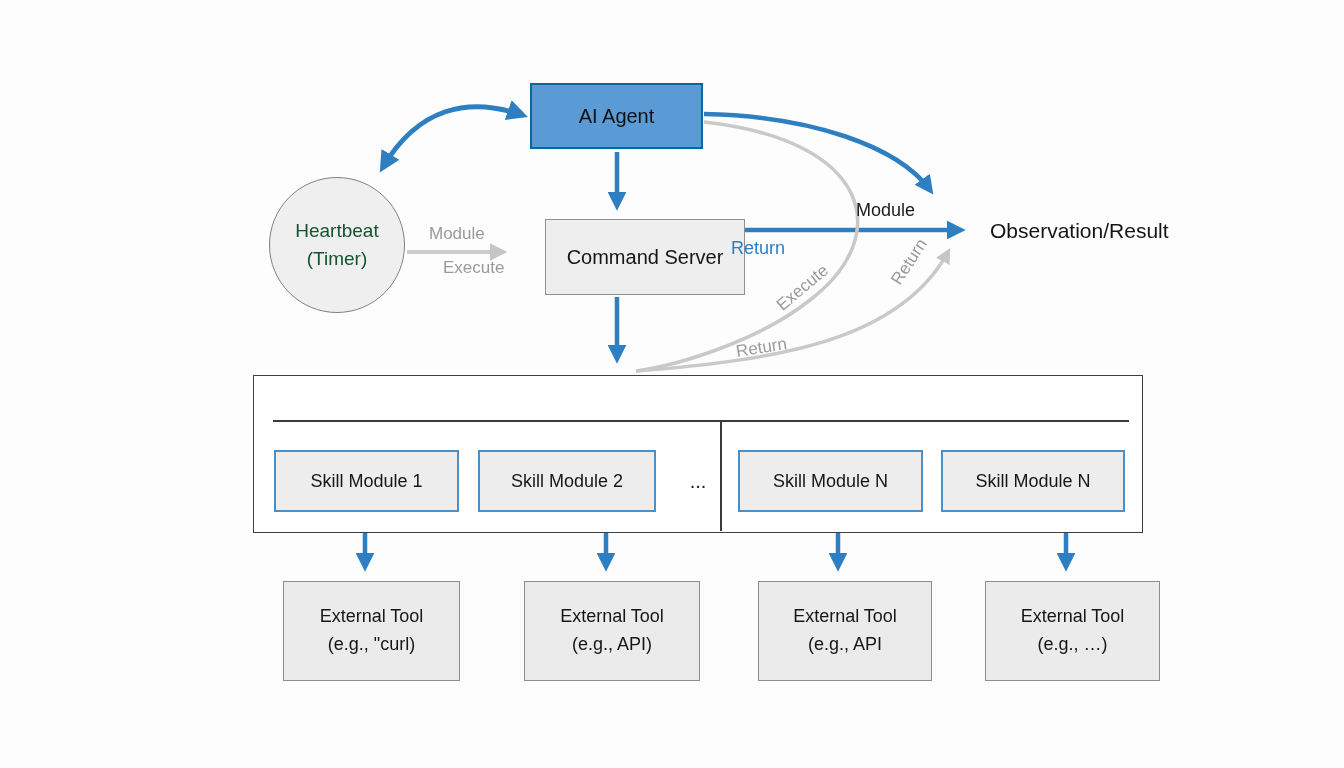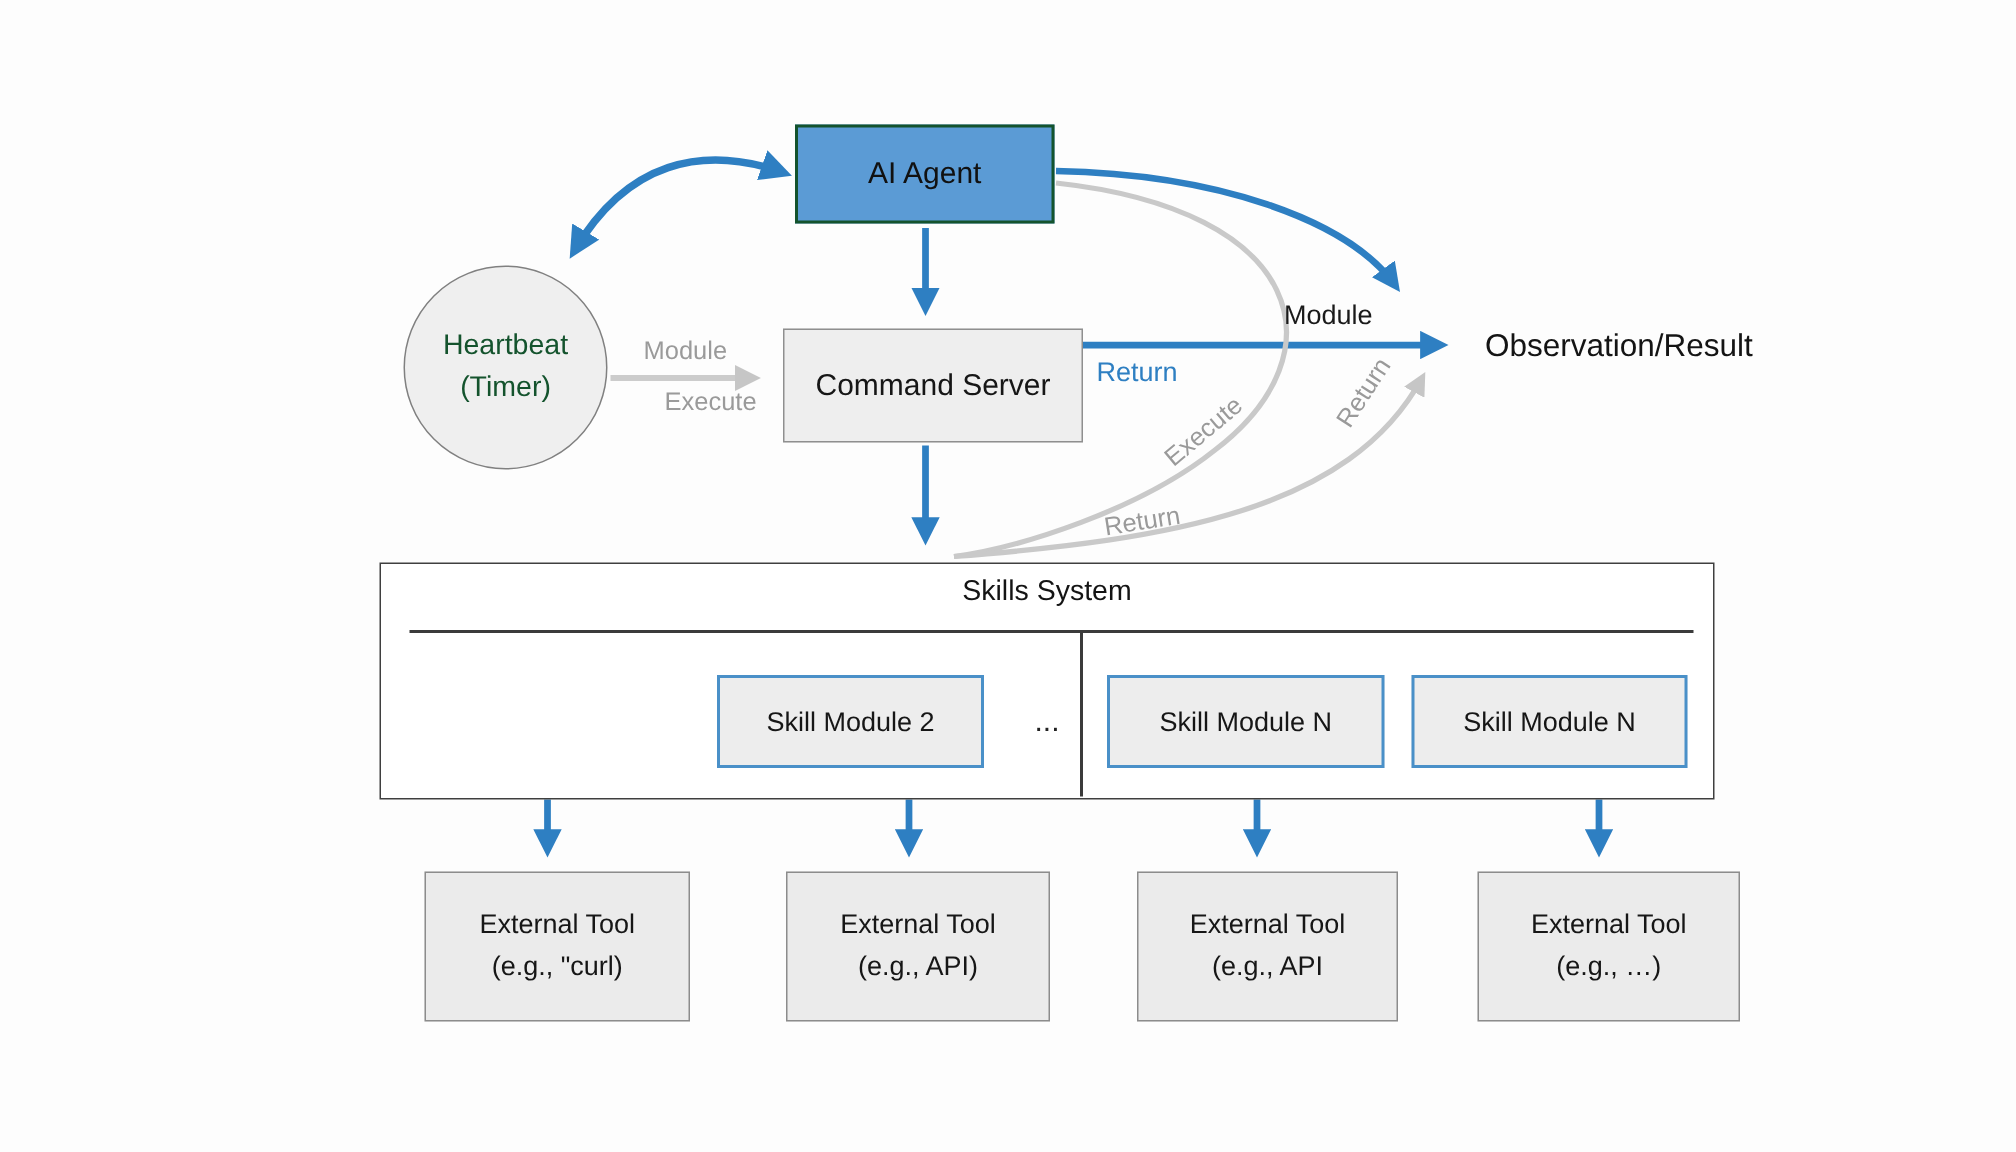--- a/index.html
+++ b/index.html
@@ -8,21 +8,21 @@
     font-family:"Liberation Sans","DejaVu Sans",sans-serif;color:#1a1a1a;
   }
   svg.wires{position:absolute;left:0;top:0;width:1344px;height:768px;}
 
   
   .node{
     position:absolute;display:flex;align-items:center;justify-content:center;
     text-align:center;box-sizing:border-box;
   }
   .agent{
-    background:#5b9bd5;border:2px solid #14532d;font-size:20px;color:#111;
+    background:#5b9bd5;border:2px solid #0369a1;font-size:20px;color:#111;
   }
   .graybox{
     background:#eeeeee;border:1.5px solid #8f8f8f;font-size:20px;color:#161616;
   }
   .circle{
     background:#efefef;border:1.5px solid #808080;border-radius:50%;
     font-size:19px;line-height:1.45;color:#14532d;flex-direction:column;
   }
   .skills-container{
     position:absolute;background:#ffffff;border:1.5px solid #3f3f3f;box-sizing:border-box;
@@ -95,38 +95,40 @@
 
   <div class="node agent" style="left:530px;top:83px;width:173px;height:66px;">
     <span>AI Agent</span>
   </div>
 
   <div class="node circle" style="left:269px;top:177px;width:136px;height:136px;">
     <span>Heartbeat</span>
     <span>(Timer)</span>
   </div>
 
-  <div class="node graybox" style="left:522px;top:219px;width:200px;height:76px;">
+  <div class="node graybox" style="left:545px;top:219px;width:200px;height:76px;">
     <span>Command Server</span>
   </div>
 
   <div class="lbl lbl-gray" style="left:429px;top:224px;">Module</div>
   <div class="lbl lbl-gray" style="left:443px;top:258px;">Execute</div>
   <div class="lbl lbl-blue" style="left:731px;top:238px;">Return</div>
   <div class="lbl lbl-black" style="left:856px;top:200px;">Module</div>
   <div class="lbl obs" style="left:990px;top:219px;">Observation/Result</div>
   <div class="lbl lbl-gray rot-execute" style="left:772px;top:278px;">Execute</div>
   <div class="lbl lbl-gray rot-return-low" style="left:736px;top:338px;">Return</div>
   <div class="lbl lbl-gray rot-return-right" style="left:884px;top:252px;">Return</div>
 
   <div class="skills-container" style="left:253px;top:375px;width:890px;height:158px;">
-    <div class="skills-title">Skills System</div>
     <div class="skills-hr"></div>
     <div class="skills-vline"></div>
 
+    <div class="node module" style="left:20px;top:74px;width:185px;height:62px;">
+      <span>Skill Module 1</span>
+    </div>
     <div class="node module" style="left:224px;top:74px;width:178px;height:62px;">
       <span>Skill Module 2</span>
     </div>
     <div class="dots" style="left:423px;top:74px;width:42px;height:62px;">...</div>
     <div class="node module" style="left:484px;top:74px;width:185px;height:62px;">
       <span>Skill Module N</span>
     </div>
     <div class="node module" style="left:687px;top:74px;width:184px;height:62px;">
       <span>Skill Module N</span>
     </div>

